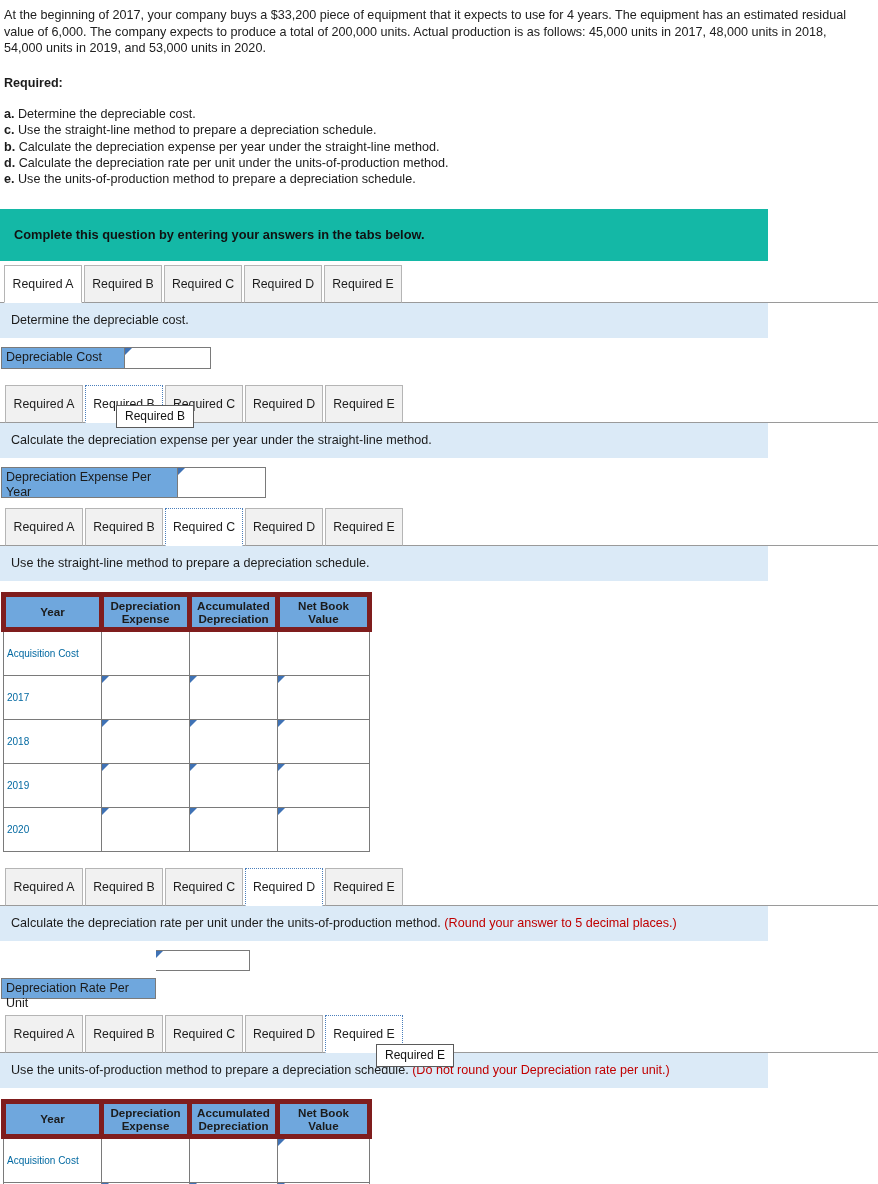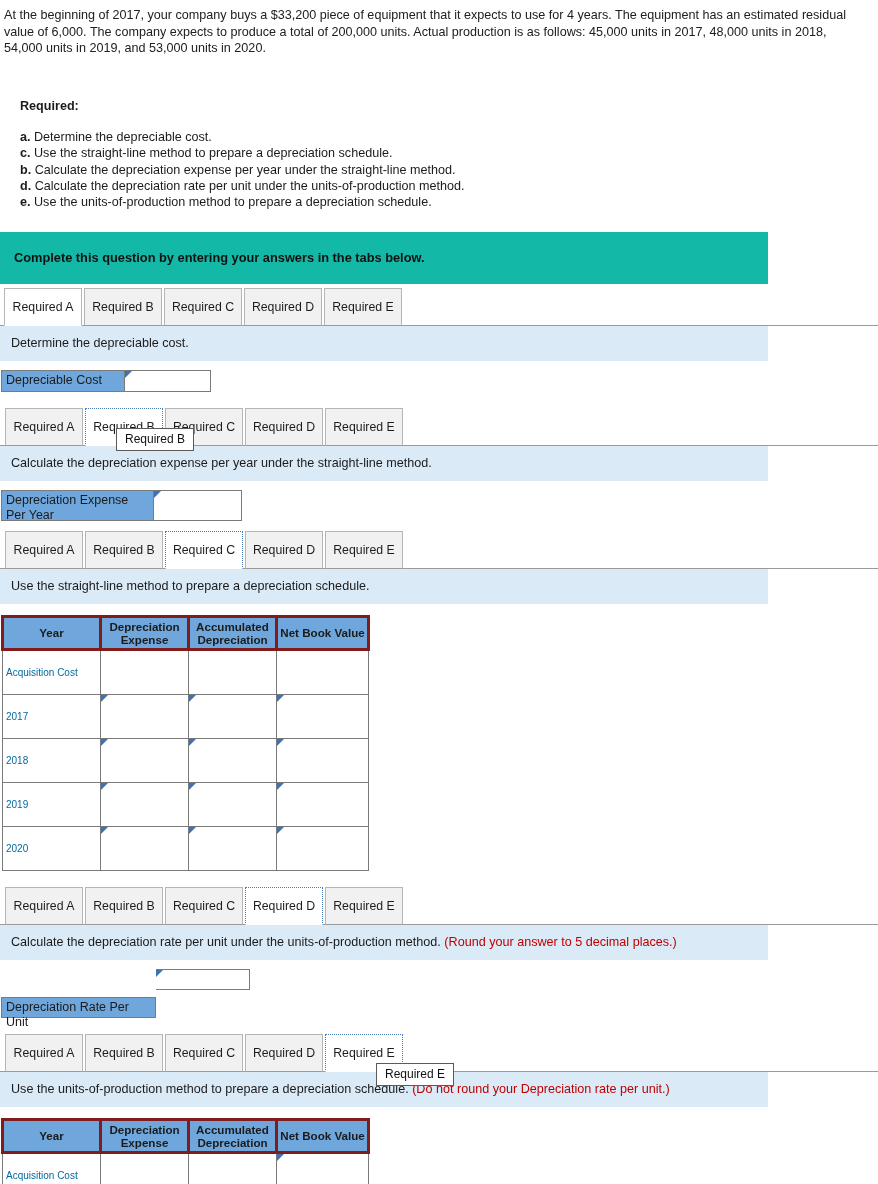--- a/index.html
+++ b/index.html
@@ -20,22 +20,22 @@
   
   .stem {
     padding: 7px 10px 0 4px;
     font-size: 12.6px;
     line-height: 16.6px;
     color: #202020;
   }
 
   
   .required-block {
-    padding: 0 20px;
-    margin-top: 42px;
+    padding: 0 4px;
+    margin-top: 19px;
   }
   .required-title {
     font-weight: bold;
     font-size: 12.6px;
     margin-bottom: 16px;
   }
   .req-line {
     font-size: 12.6px;
     line-height: 16.4px;
   }
@@ -170,21 +170,21 @@
 
   
   .sched {
     border-collapse: collapse;
     margin-top: 11px;
     margin-left: 1px;
     table-layout: fixed;
   }
   .sched th {
     background: #6fa7dd;
-    border: 3px solid #7f1d1d;
+    border: 5px solid #7f1d1d;
     font-size: 11.6px;
     font-weight: bold;
     color: #1b1b1b;
     height: 30px;
     line-height: 13px;
     text-align: center;
     padding: 0 2px;
   }
   .sched td {
     border: 1px solid #7a7a7a;
@@ -291,21 +291,21 @@
     </div>
   <div class="tab">
       <span>Required E</span>
     </div>
 </div>
 <div class="prompt">
   <span>Calculate the depreciation expense per year under the straight-line method.</span>
   <div class="tooltip" style="left:116px;top:-18px;">Required B</div>
 </div>
 <div class="fieldrow">
-  <div class="field-label" style="width:153px;height:31px;">Depreciation Expense Per Year</div>
+  <div class="field-label" style="width:177px;height:31px;">Depreciation Expense Per Year</div>
   <div class="field-input" style="width:88px;height:31px;">
     <span class="flag"></span>
   </div>
 </div>
 
 <div class="spacer-6"></div>
 
 <div class="tabrow indent1">
   <div class="tab-underline"></div>
   <div class="tab">

